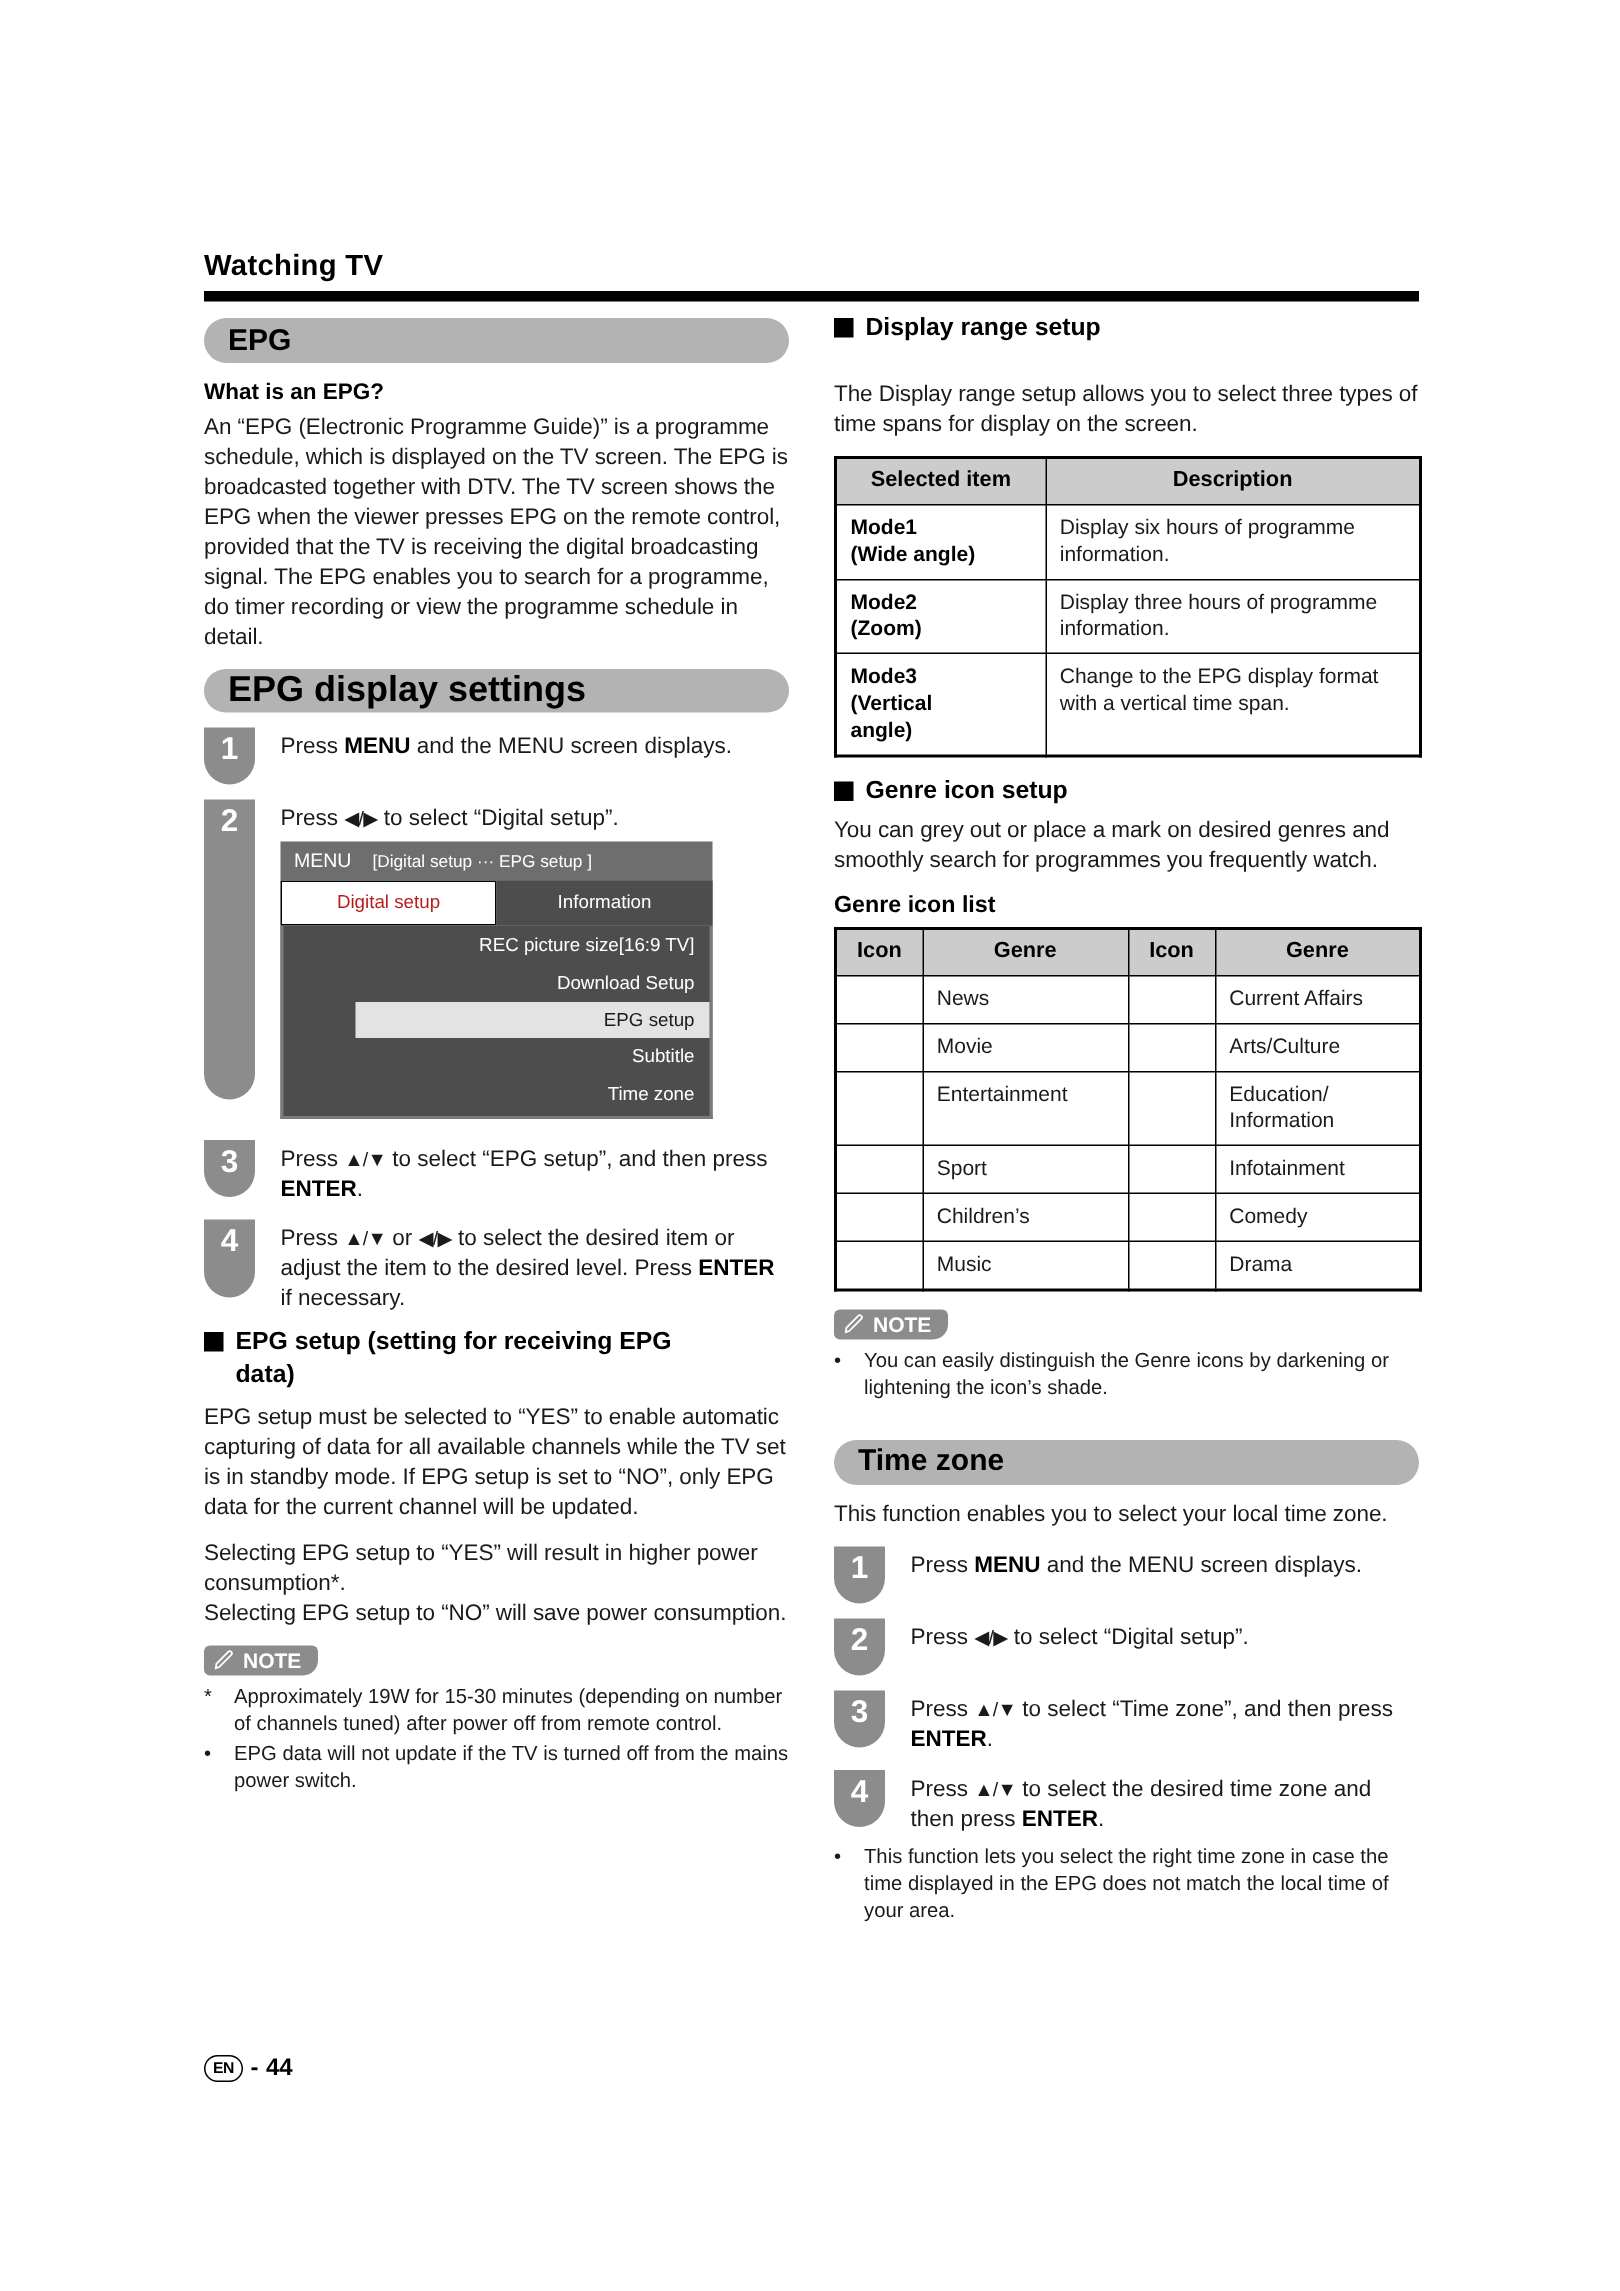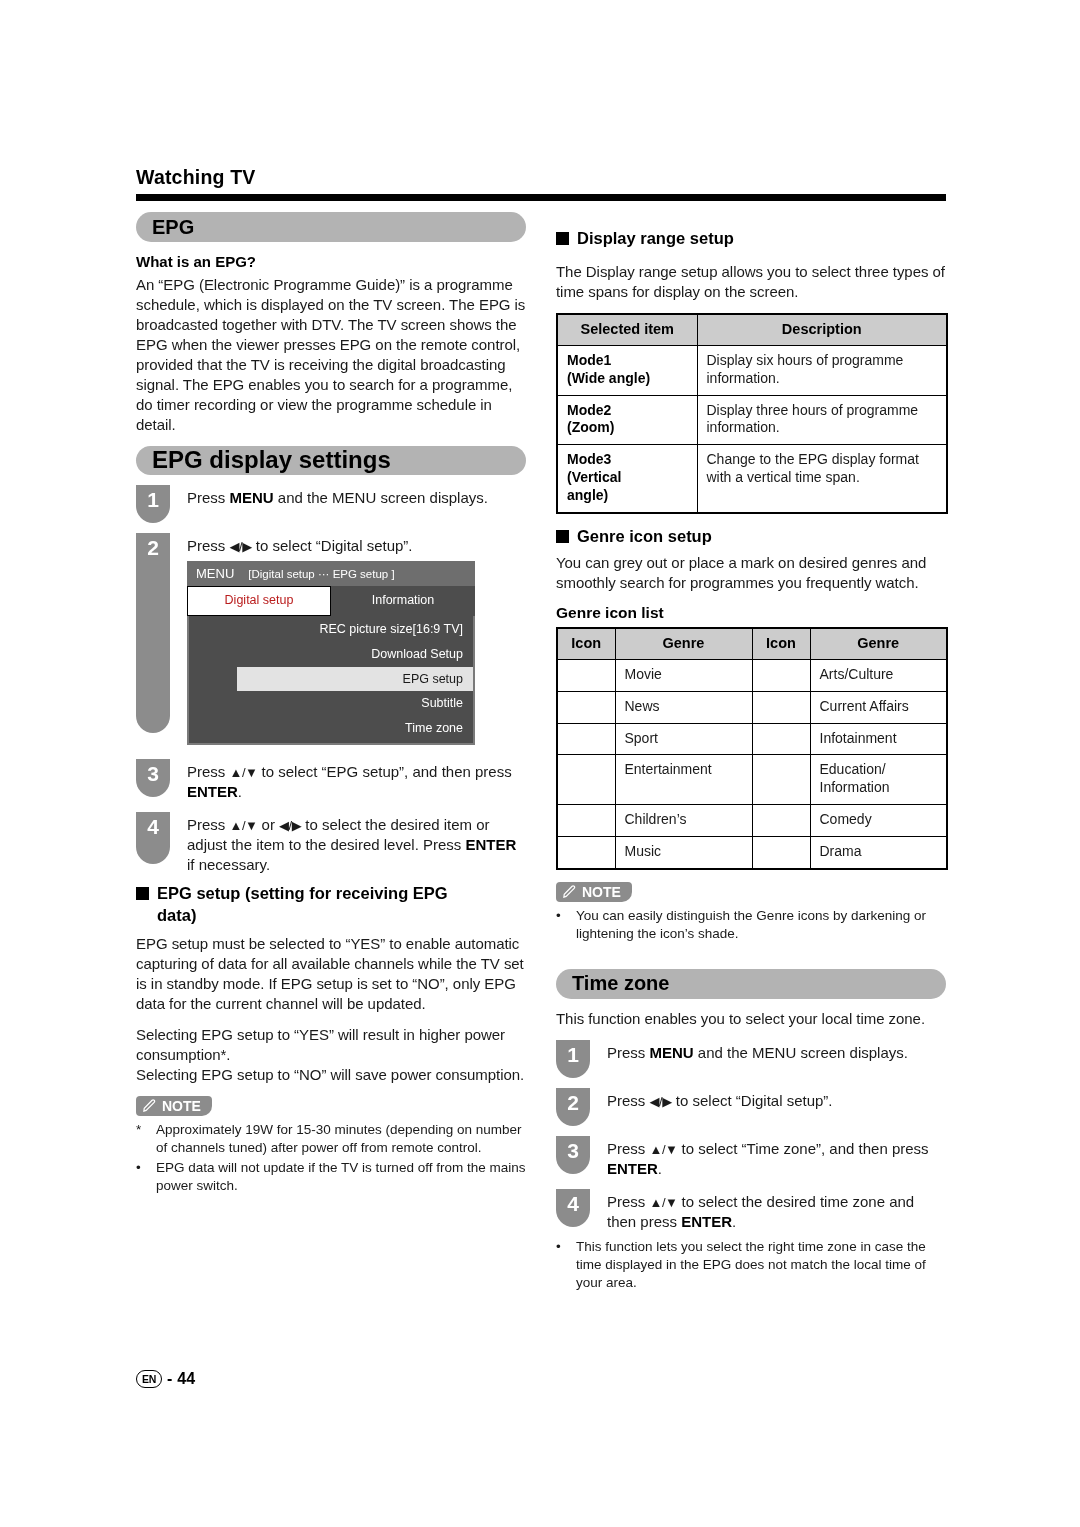--- a/index.html
+++ b/index.html
@@ -42,21 +42,21 @@
   
   .col-left {
     position: absolute;
     left: 136px;
     top: 212px;
     width: 390px;
   }
   .col-right {
     position: absolute;
     left: 556px;
-    top: 228px;
+    top: 208px;
     width: 390px;
   }
   
   .pill {
     background: #b3b3b3;
     border-radius: 999px;
     height: 30px;
     display: flex;
     align-items: center;
     padding-left: 16px;
@@ -380,21 +380,21 @@
       </ul>
     </div>
   </div>
 
   <div class="col-right">
 
     <div class="sq-head">
       <span class="sq"></span>
       <span>Display range setup</span>
     </div>
-    <p class="body" style="margin-top:13px;">The Display range setup allows you to select three types of time spans for display on the screen.</p>
+    <p class="body" style="margin-top:24px;">The Display range setup allows you to select three types of time spans for display on the screen.</p>
 
     <table class="doc outer">
       <colgroup>
           <col style="width:140px">
           <col style="width:250px">
         </colgroup>
       <thead>
         <tr>
           <th>Selected item</th>
           <th>Description</th>
@@ -439,42 +439,42 @@
         <tr>
           <th>Icon</th>
           <th>Genre</th>
           <th>Icon</th>
           <th>Genre</th>
         </tr>
       </thead>
       <tbody>
         <tr>
           <td>&nbsp;</td>
+          <td>News</td>
+          <td>&nbsp;</td>
+          <td>Current Affairs</td>
+        </tr>
+        <tr>
+          <td>&nbsp;</td>
           <td>Movie</td>
           <td>&nbsp;</td>
           <td>Arts/Culture</td>
-        </tr>
-        <tr>
-          <td>&nbsp;</td>
-          <td>News</td>
-          <td>&nbsp;</td>
-          <td>Current Affairs</td>
-        </tr>
-        <tr>
-          <td>&nbsp;</td>
-          <td>Sport</td>
-          <td>&nbsp;</td>
-          <td>Infotainment</td>
         </tr>
         <tr>
           <td>&nbsp;</td>
           <td>Entertainment</td>
           <td>&nbsp;</td>
           <td style="white-space:pre-line;">Education/
 Information</td>
+        </tr>
+        <tr>
+          <td>&nbsp;</td>
+          <td>Sport</td>
+          <td>&nbsp;</td>
+          <td>Infotainment</td>
         </tr>
         <tr>
           <td>&nbsp;</td>
           <td>Children’s</td>
           <td>&nbsp;</td>
           <td>Comedy</td>
         </tr>
         <tr>
           <td>&nbsp;</td>
           <td>Music</td>

